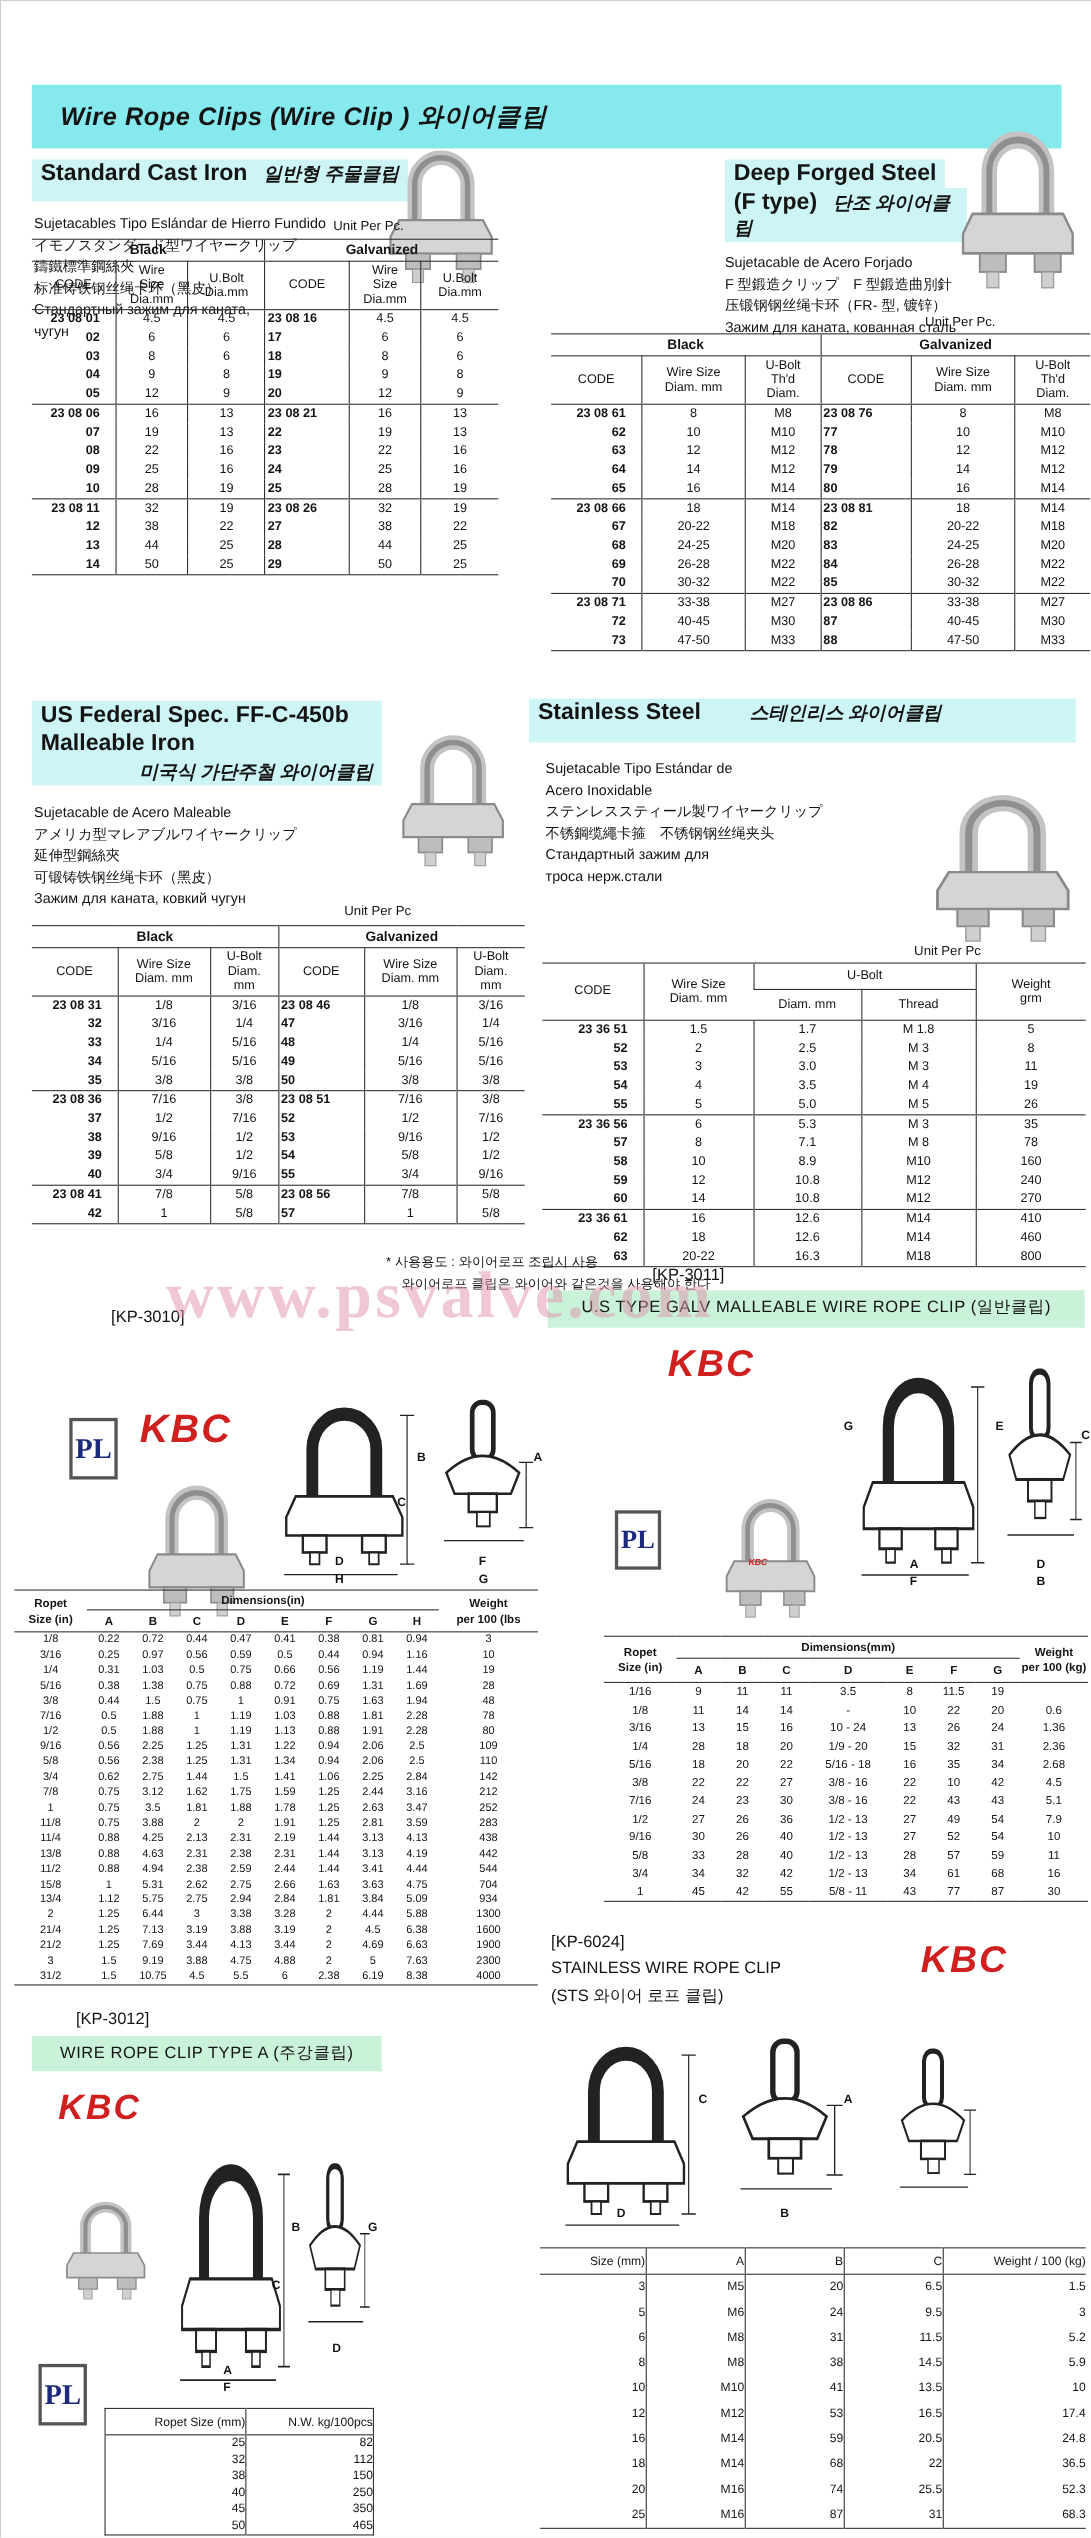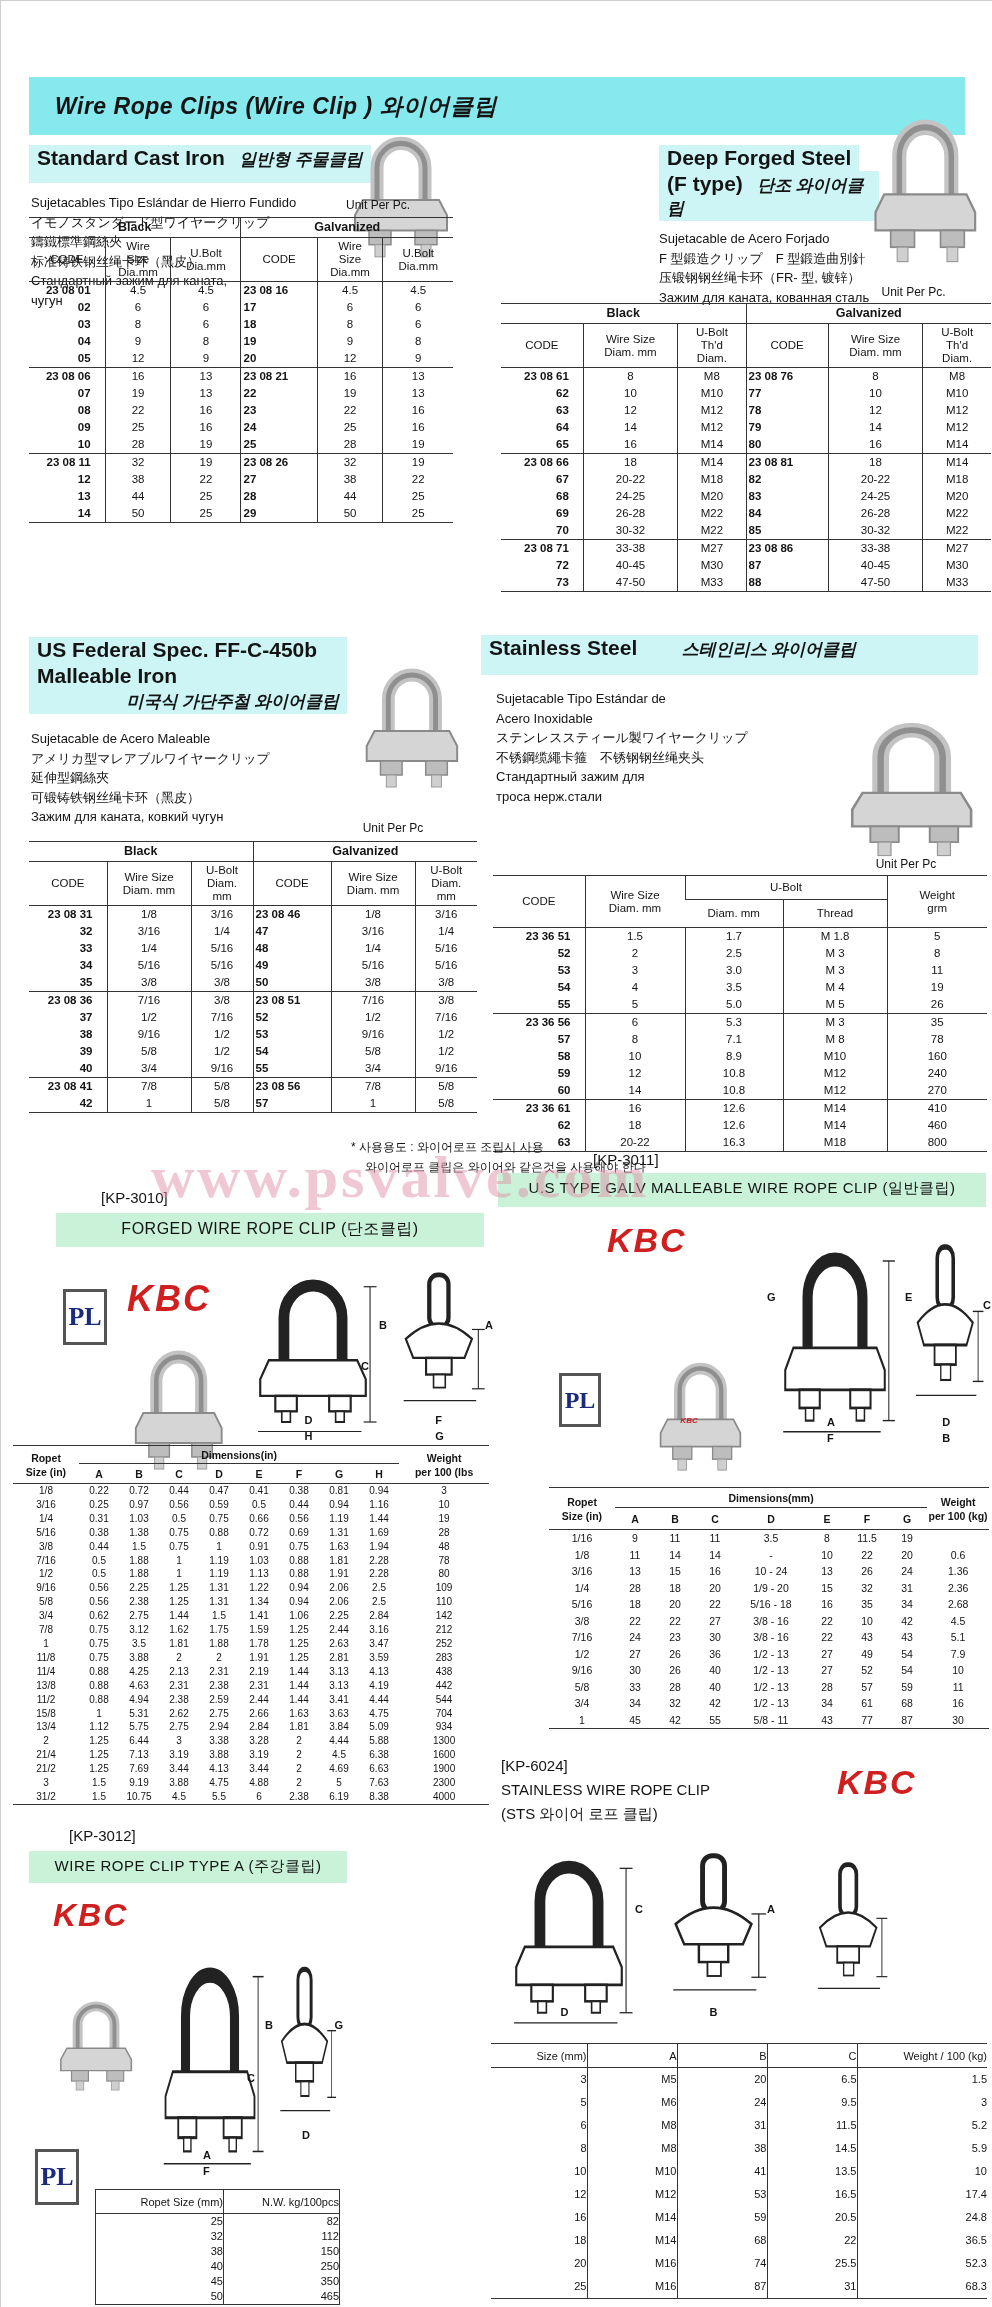--- a/index.html
+++ b/index.html
@@ -4,21 +4,21 @@
 <style>
 *{margin:0;padding:0;box-sizing:border-box}
 body{background:#e8e8e8;font-family:"Liberation Sans",sans-serif;color:#141414}
 #page{position:relative;width:992px;height:2307px;background:#fff;margin:0 auto;overflow:hidden;border-left:1px solid #cfcfcf;border-top:1px solid #cfcfcf}
 .abs{position:absolute}
 .banner{background:#86e9ee;display:flex;align-items:center;padding-left:26px;font-size:23px;font-weight:bold;font-style:italic;letter-spacing:.5px}
 .hl{background:#cdf5f5;display:inline-block;padding:1px 8px}
 .en{font-size:21px;font-weight:bold}
 .kr{font-size:17px;font-weight:bold;font-style:italic;font-family:"Liberation Serif",serif;margin-left:10px}
 .desc div{font-size:13px;line-height:19.5px;white-space:nowrap}
-.unit{font-size:12px;text-align:center}
+.unit{font-size:12px;text-align:left}
 .kpcode{font-size:15px}
 .gstrip{background:#c9f2d9;text-align:center;font-size:16px;padding-top:6px;letter-spacing:.5px}
 .kbc{color:#cf1f1f;font-weight:bold;font-style:italic;letter-spacing:2px;line-height:1}
 .pl{border:3px solid #555;color:#1b2a7a;font-weight:bold;font-family:"Liberation Serif",serif;display:flex;align-items:center;justify-content:center;background:#fff}
 .wm{font-size:60px;font-weight:bold;color:rgba(224,146,170,.5);letter-spacing:3px;font-family:"Liberation Serif",serif;white-space:nowrap;z-index:5}
 .note{font-size:12px;line-height:20px}
 .note .ind{padding-left:14px}
 table{border-collapse:collapse;table-layout:fixed}
 .dt{font-size:11.5px;border-bottom:1.5px solid #333;width:100%}
 .dt th,.dt td{border-left:1px solid #333;text-align:center;padding:0 2px;white-space:pre-line}
@@ -702,21 +702,20 @@
   </div>
 
   <div class="abs note" style="left:350px;top:1136px;width:420px">
     <div>* 사용용도 : 와이어로프 조립시 사용</div>
     <div class="ind">와이어로프 클립은 와이어와 같은것을 사용해야 한다</div>
   </div>
 
   <div class="abs wm" style="left:150px;top:1142px">www.psvalve.com</div>
 
   <div class="abs kpcode" style="left:100px;top:1188px">[KP-3010]</div>
-  <div class="abs gstrip" style="left:55px;top:1212px;width:428px;height:34px">FORGED WIRE ROPE CLIP (단조클립)</div>
   <div class="abs pl" style="left:62px;top:1288px;width:44px;height:56px;font-size:26px">
       <span>PL</span>
     </div>
   <div class="abs kbc" style="left:126px;top:1280px;font-size:36px">KBC</div>
   <div class="abs photo" style="left:118px;top:1330px;width:112px;height:150px">
       <div class="art"><svg viewBox="0 0 120 150" preserveAspectRatio="none">
           <path d="M40 98 V50 A24 24 0 0 1 88 50 V98" fill="none" stroke="#c3c3c3" stroke-width="13"></path>
           <path d="M40 98 V50 A24 24 0 0 1 88 50 V98" fill="none" stroke="#8f8f8f" stroke-width="5"></path>
           <path d="M26 82 h76 l8 15 v15 h-92 v-15 z" fill="#d5d5d5" stroke="#8a8a8a" stroke-width="2"></path>
           <rect x="32" y="112" width="22" height="14" fill="#bdbdbd" stroke="#8a8a8a" stroke-width="1.5"></rect>

